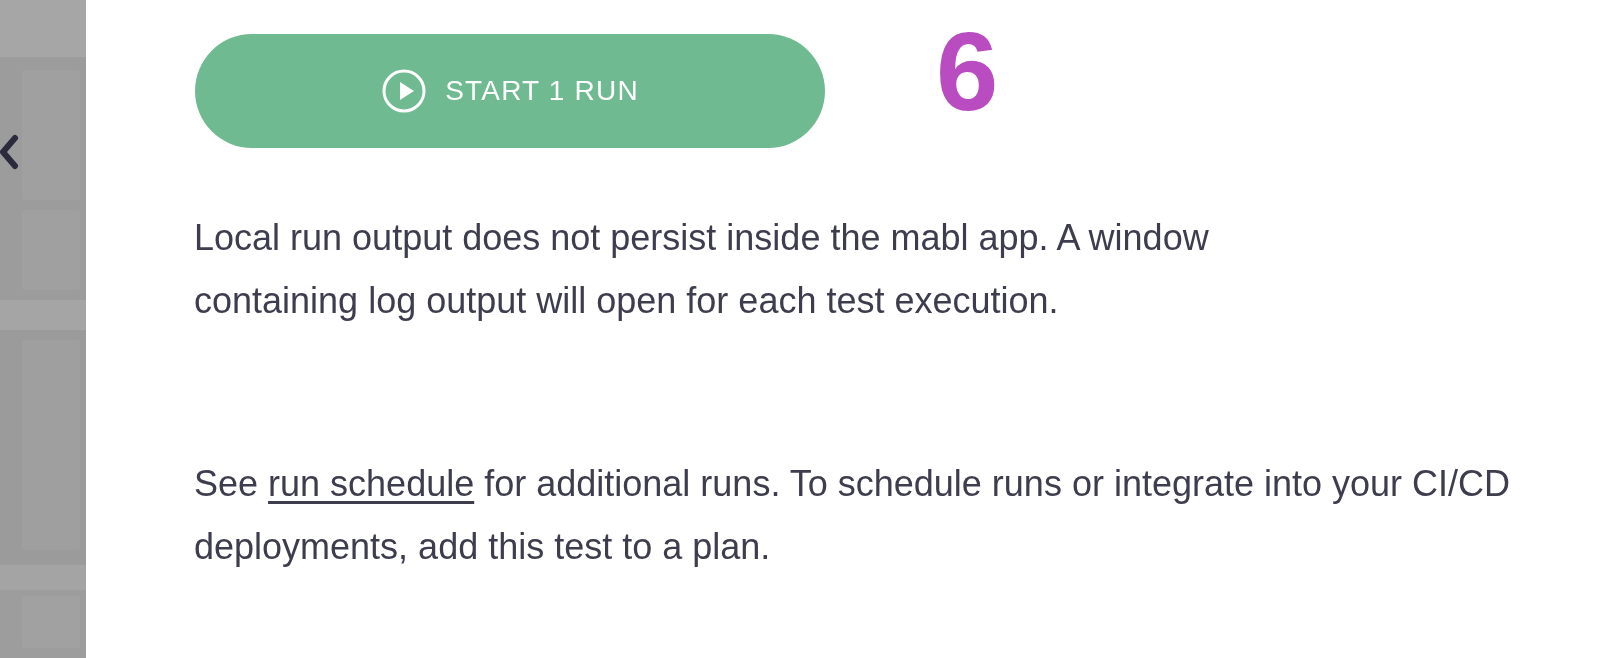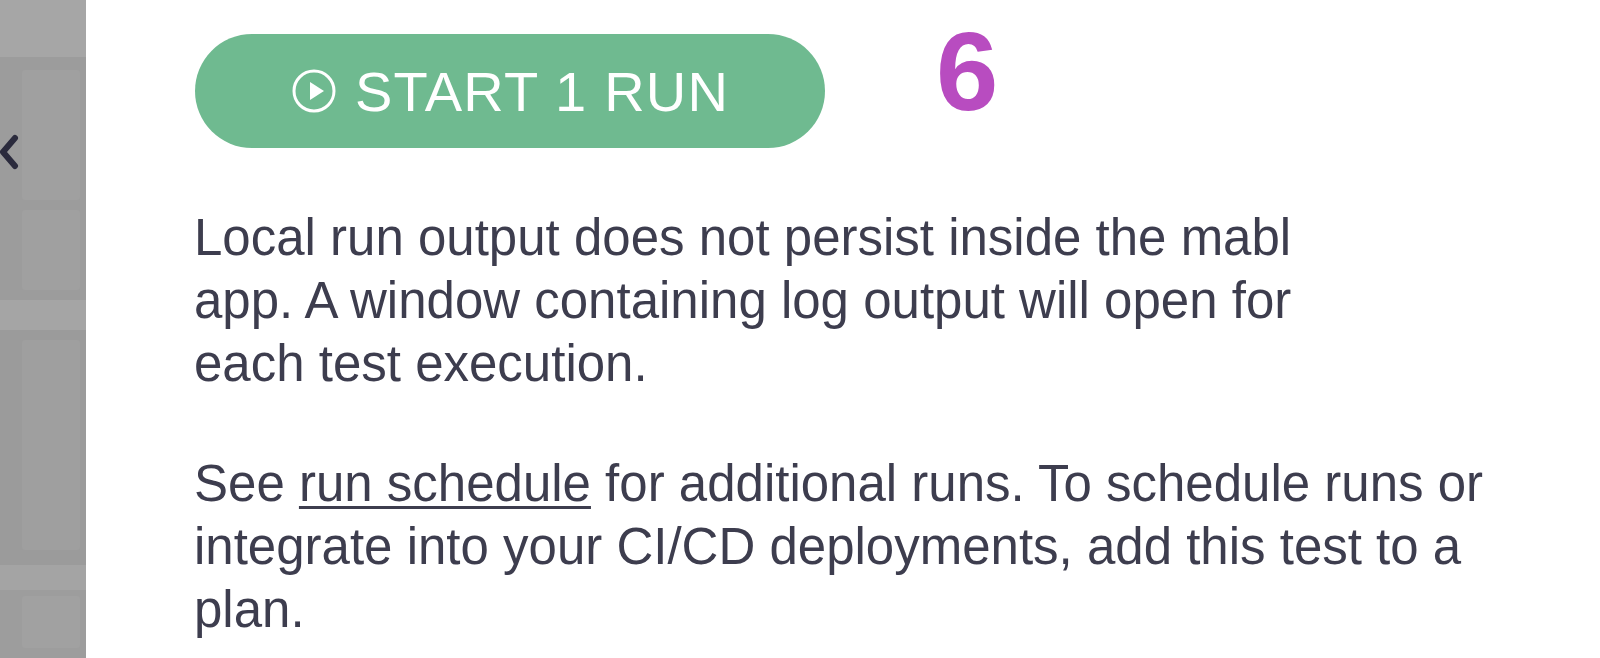--- a/index.html
+++ b/index.html
@@ -90,21 +90,21 @@
     padding: 0;
   }
   #play-circle-icon {
     display: block;
     width: 46px;
     height: 46px;
     flex: 0 0 auto;
   }
   #start-run-label {
     color: #ffffff;
-    font-size: 56px;
+    font-size: 28px;
     letter-spacing: 1.2px;
     font-weight: 400;
     white-space: nowrap;
     font-family: "Liberation Sans", sans-serif;
   }
 
   #step-badge {
     position: absolute;
     left: 850px;   
     top: 16px;
@@ -113,21 +113,21 @@
     font-weight: 700;
     color: #b84cc0;
     font-family: "Liberation Sans", sans-serif;
     user-select: none;
   }
 
   .body-paragraph {
     position: absolute;
     left: 108px;   
     color: #3d3d4e;
-    font-size: 51px;
+    font-size: 36px;
     line-height: 63px;
     font-weight: 400;
     font-family: "Liberation Sans", sans-serif;
     margin: 0;
   }
   #paragraph-one { top: 206px; width: 1180px; }
   #paragraph-two { top: 452px; width: 1320px; }
 
   #run-history-link {
     color: #3d3d4e;

